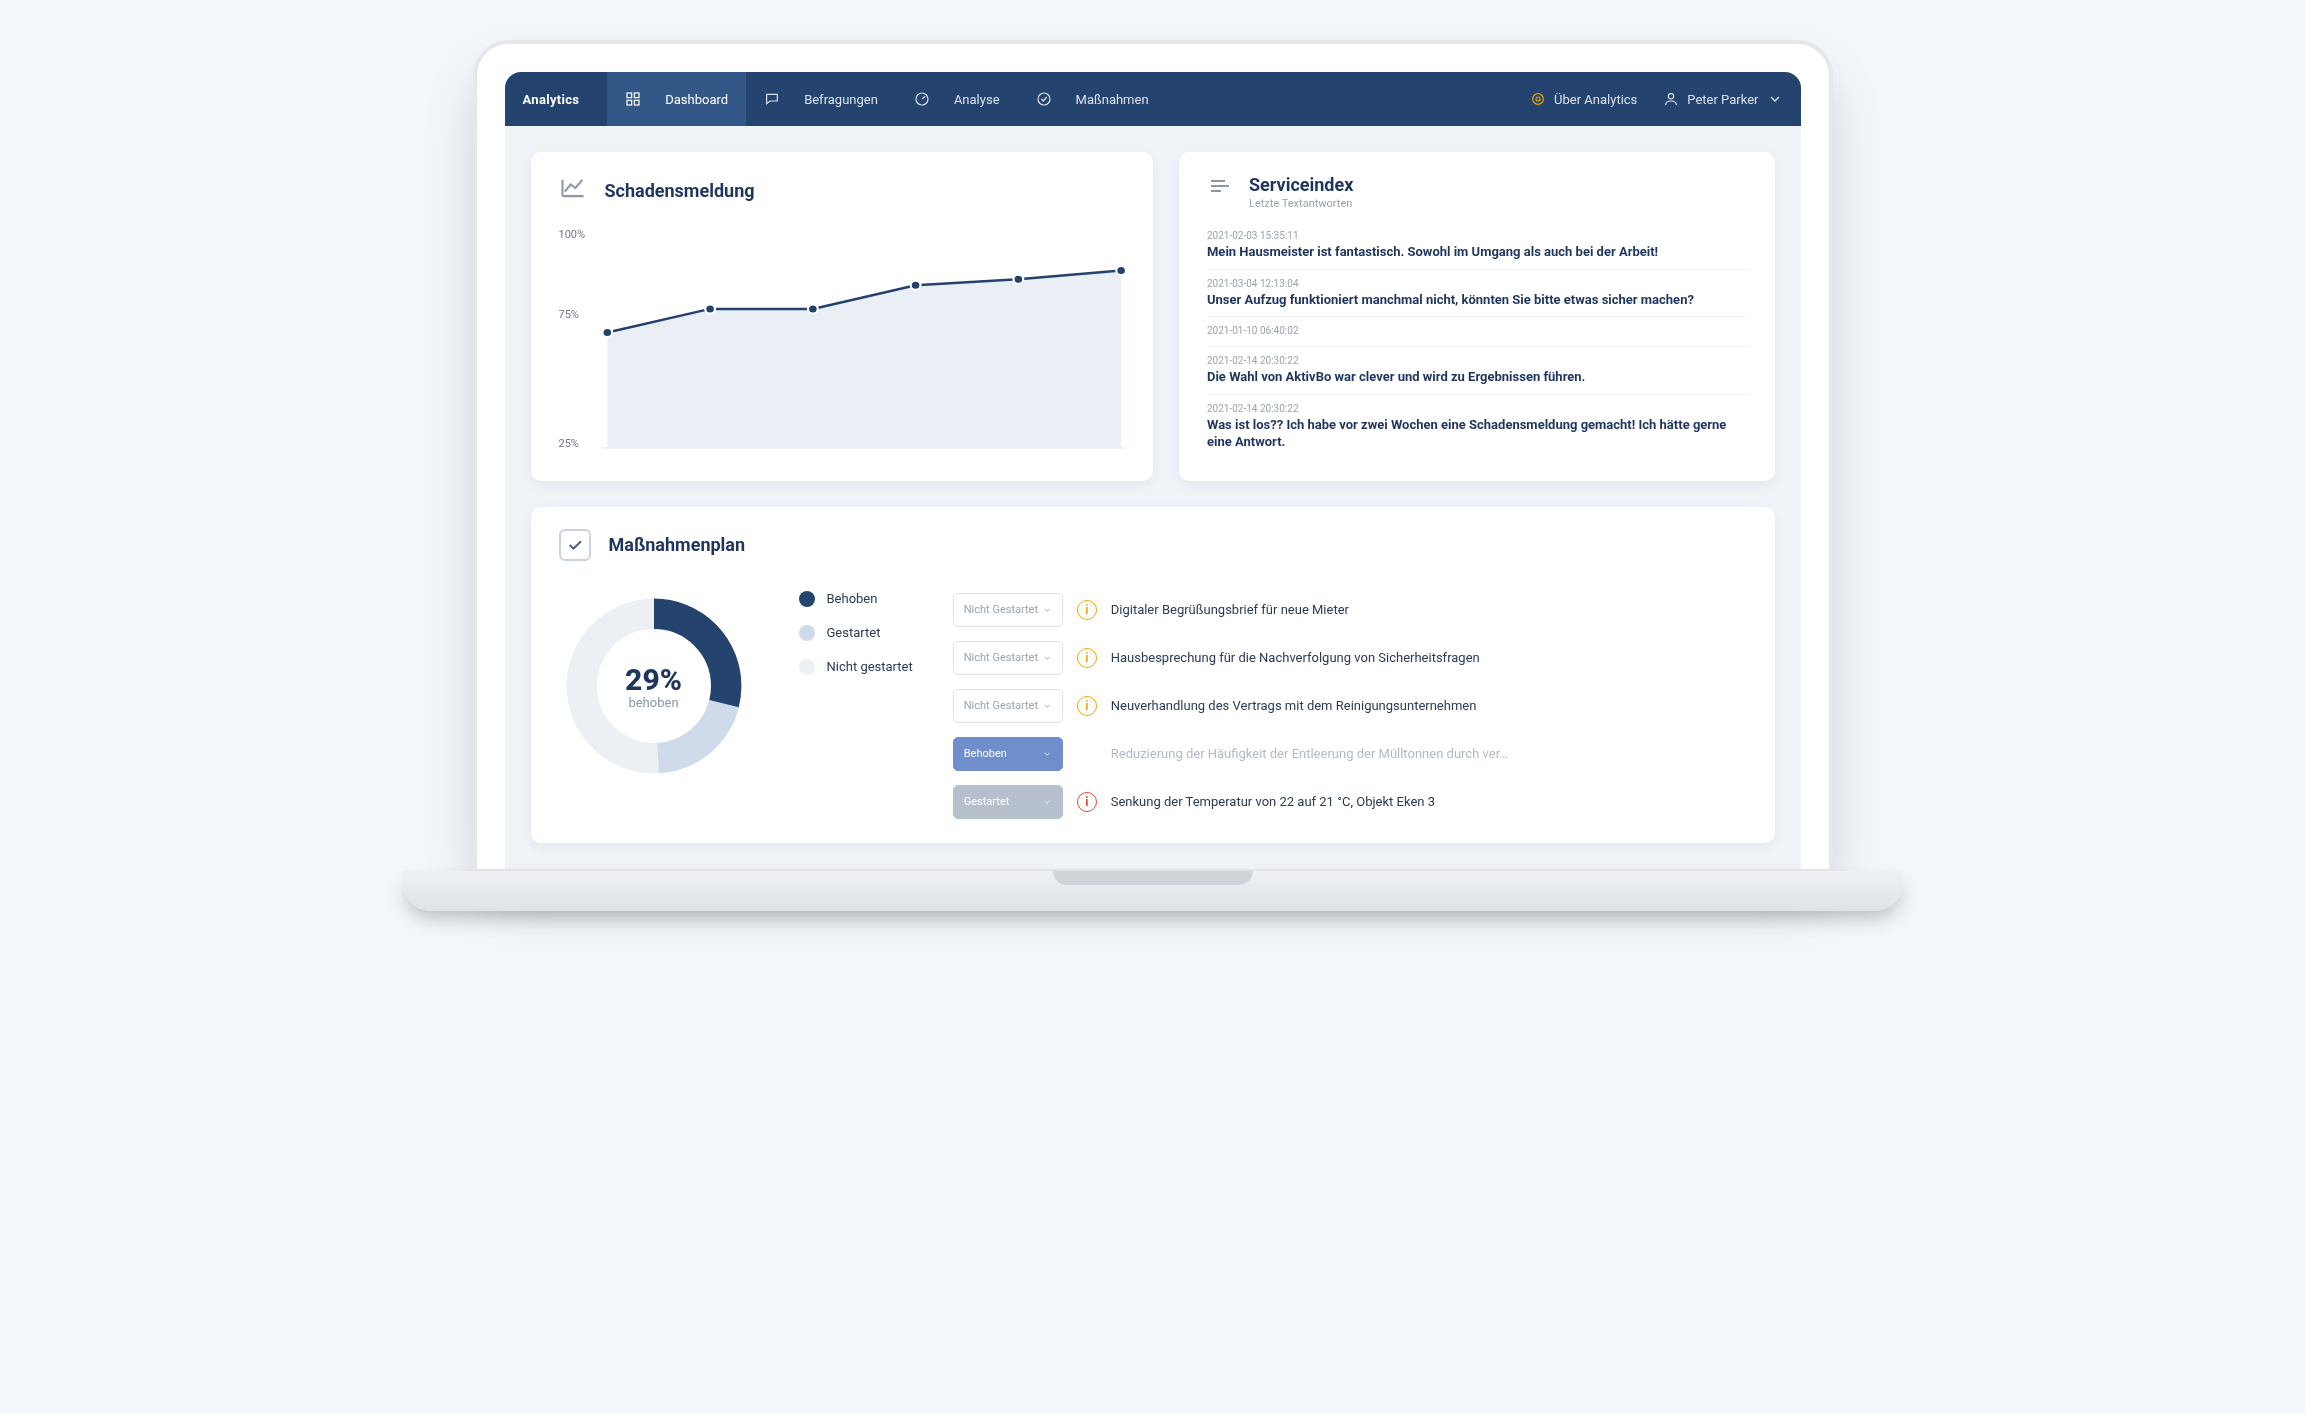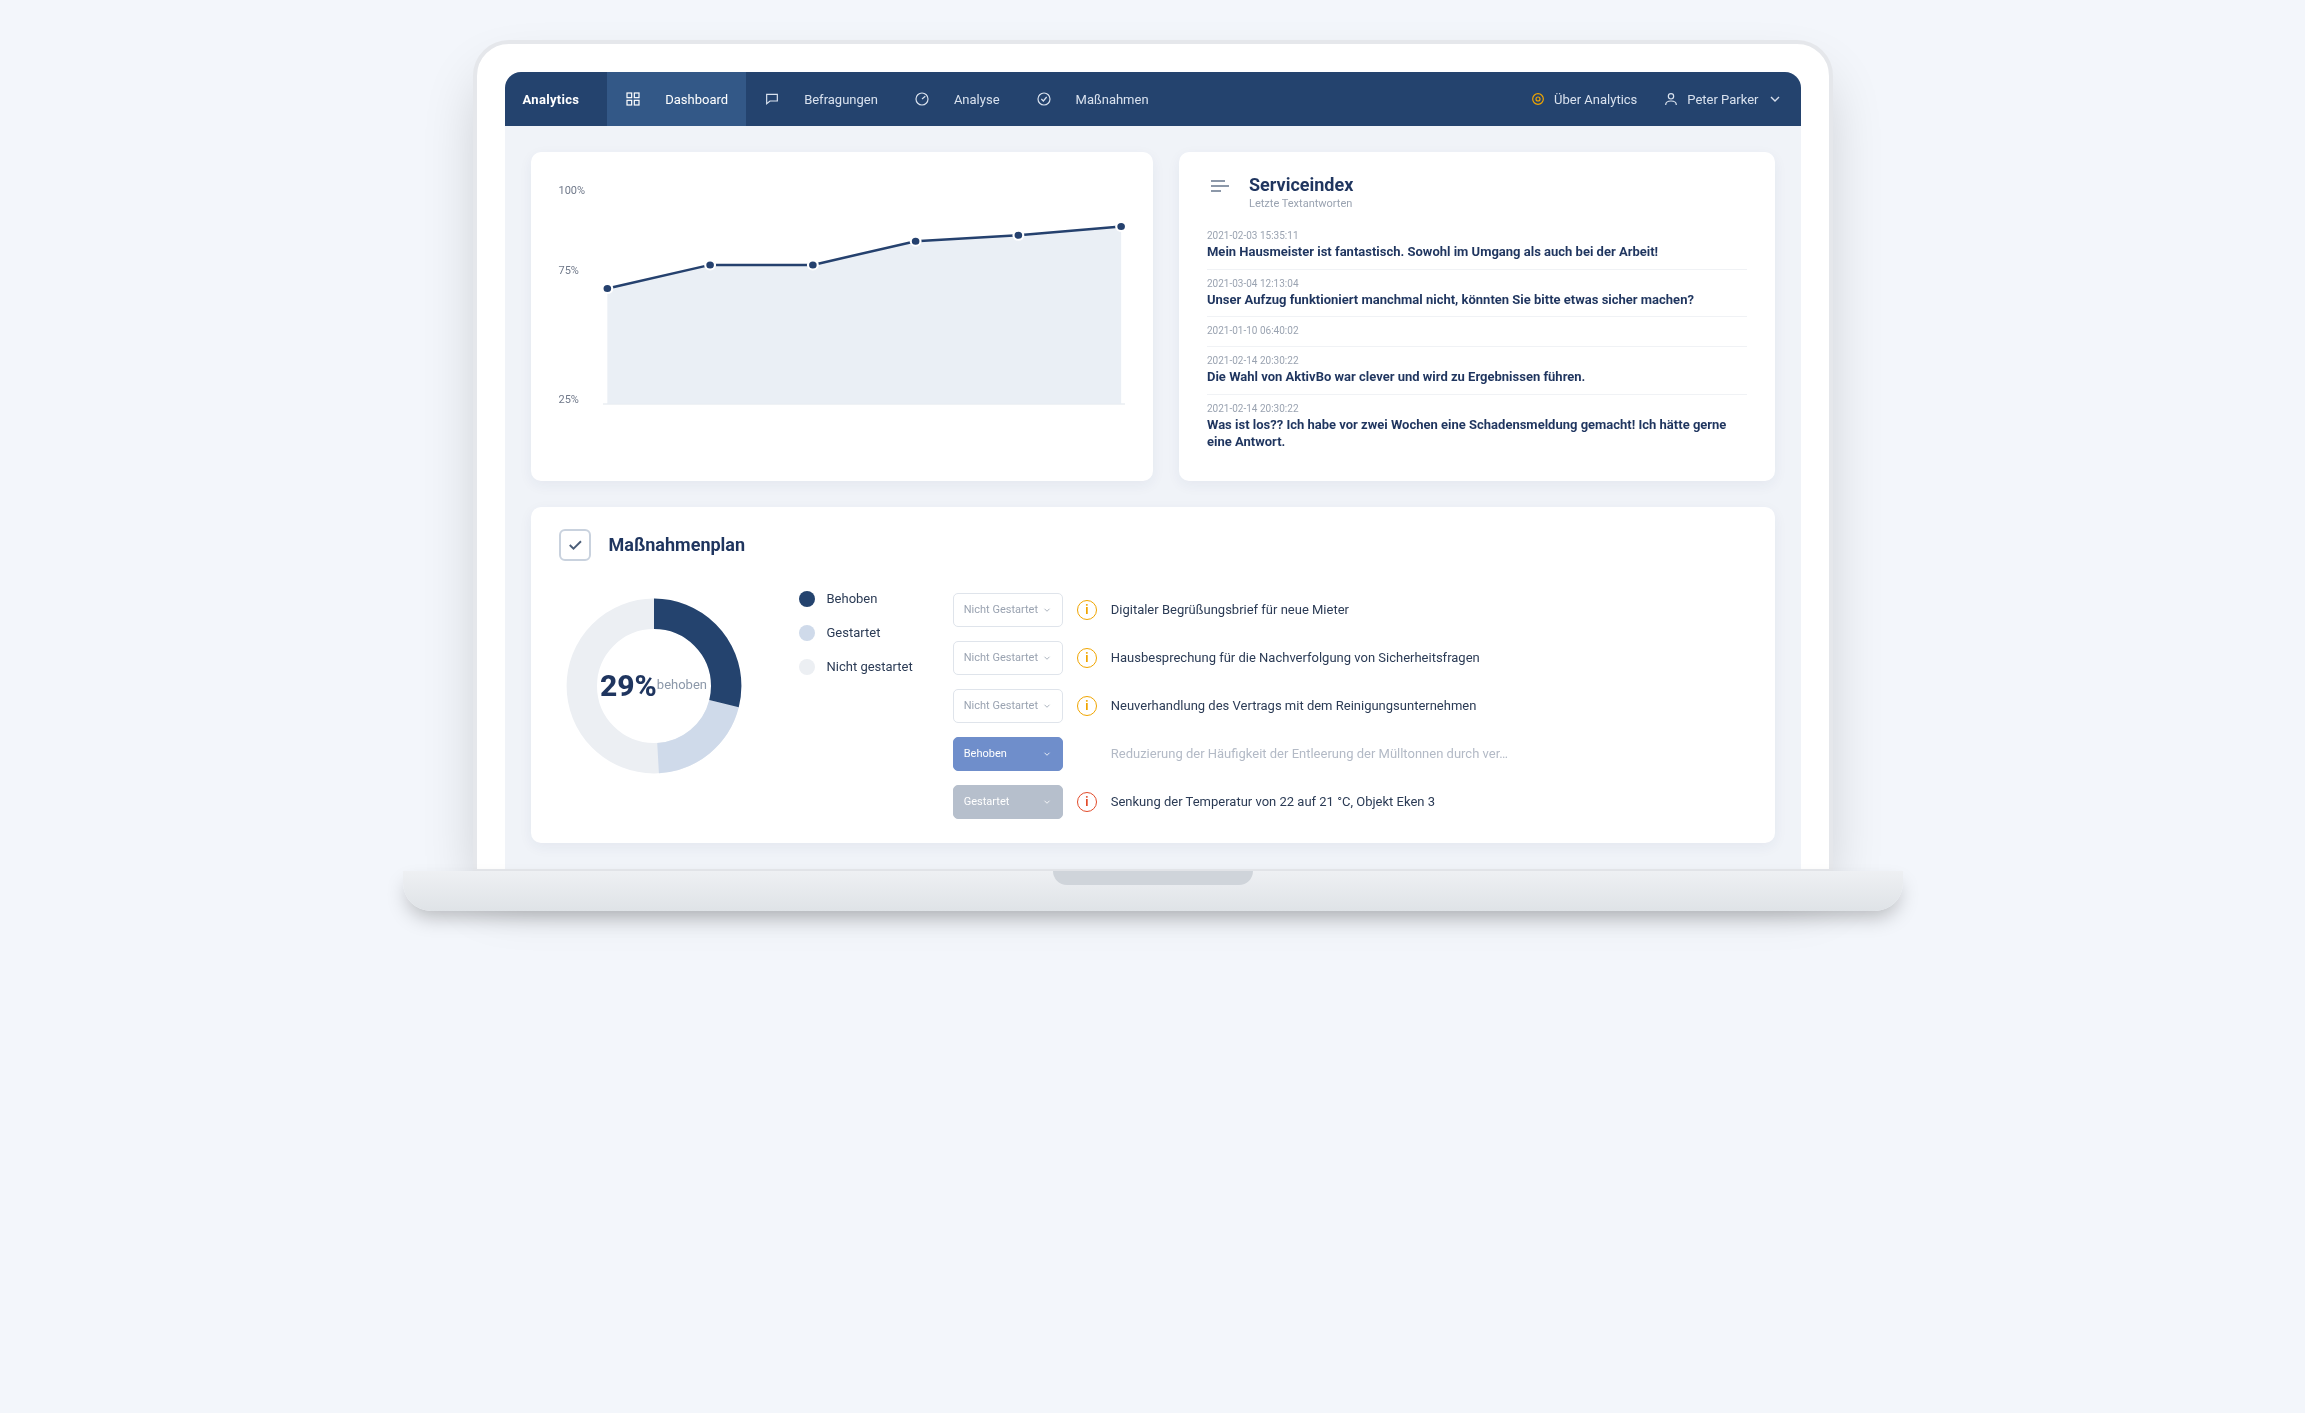--- a/index.html
+++ b/index.html
@@ -94,21 +94,21 @@
   
   .feed-item { padding:8px 0; border-top:1px solid #f0f2f5; }
   .feed-item:first-of-type { border-top:none; }
   .feed-date { font-size:10px; color:#9aa3b1; margin-bottom:2px; }
   .feed-text { font-size:13px; font-weight:700; color:#1f355f; line-height:1.35; }
 
   
   .plan-body { display:flex; gap:40px; margin-top:18px; align-items:flex-start; }
   .donut-wrap { position:relative; width:190px; height:190px; flex-shrink:0; }
   .donut-wrap svg { width:100%; height:100%; transform:rotate(-90deg); }
-  .donut-center { position:absolute; inset:0; display:flex; flex-direction:row; align-items:center; justify-content:center; }
+  .donut-center { position:absolute; inset:0; display:flex; flex-direction:column; align-items:center; justify-content:center; }
   .donut-val { font-size:30px; font-weight:800; color:#1f355f; }
   .donut-label { font-size:13px; color:#8c98a9; margin-top:-2px; }
   .legend { display:flex; flex-direction:column; gap:18px; justify-content:center; padding-left:10px; }
   .legend-row { display:flex; align-items:center; gap:12px; }
   .swatch { width:16px; height:16px; border-radius:50%; }
   .legend-label { font-size:13px; color:#2b3b55; }
 
   .tasks { flex:1; display:flex; flex-direction:column; gap:10px; min-width:0; }
   .task-row { display:flex; align-items:center; gap:14px; height:38px; }
   .status-pill {
@@ -196,20 +196,30 @@
               </svg>
         </div>
       </div>
     </div>
 
     <div class="content">
 
       <div class="row">
 
         <div class="card" style="flex:1.05;">
+          <div class="card-head">
+            <span class="icon-plain">
+              <svg width="28" height="28" viewBox="0 0 24 24" fill="none" stroke="#8c98a9" stroke-width="1.8">
+                    <path d="M3 19V5"></path>
+                    <path d="M3 19h18"></path>
+                    <path d="M5 15l5-6 4 3 6-7"></path>
+                  </svg>
+            </span>
+            <div class="card-title">Schadensmeldung</div>
+          </div>
           <div class="chart-wrap">
             <div class="y-label" style="top:5%">100%</div>
             <div class="y-label" style="top:40%">75%</div>
             <div class="y-label" style="top:96%">25%</div>
             <svg class="chart-svg" id="chart-svg" viewBox="0 0 480 230" preserveAspectRatio="none">
                   <line class="chart-axis-h" x1="0" y1="226" x2="480" y2="226"></line>
                   <path class="chart-area" d="M4 226 L4 110.56 L98.4 86.88 L192.8 86.88 L287.2 63.19999999999999 L381.6 57.28 L476 48.400000000000006 L476 226 Z"></path>
                   <path class="chart-line" d="M4 110.56 L98.4 86.88 L192.8 86.88 L287.2 63.19999999999999 L381.6 57.28 L476 48.400000000000006"></path>
                   <circle class="chart-dot" r="4.5" cx="4" cy="110.56"></circle>
                   <circle class="chart-dot" r="4.5" cx="98.4" cy="86.88"></circle>

